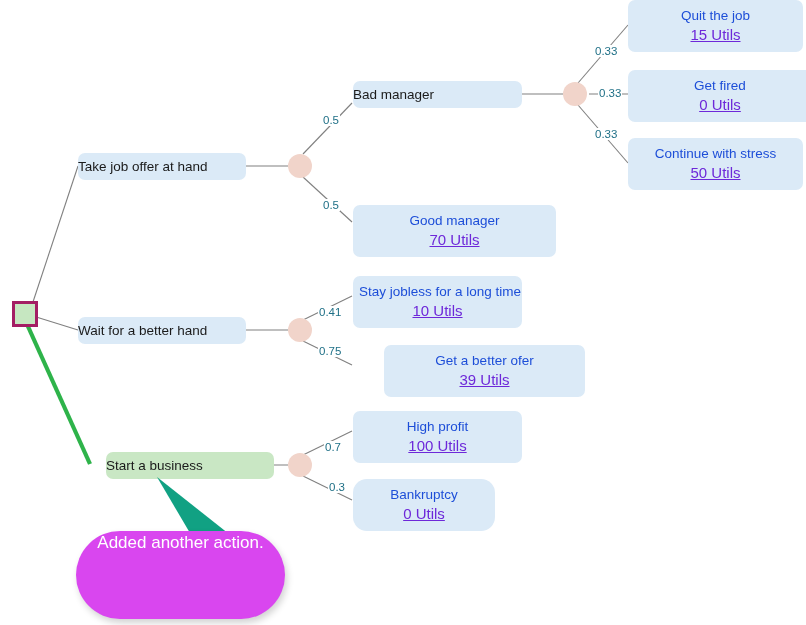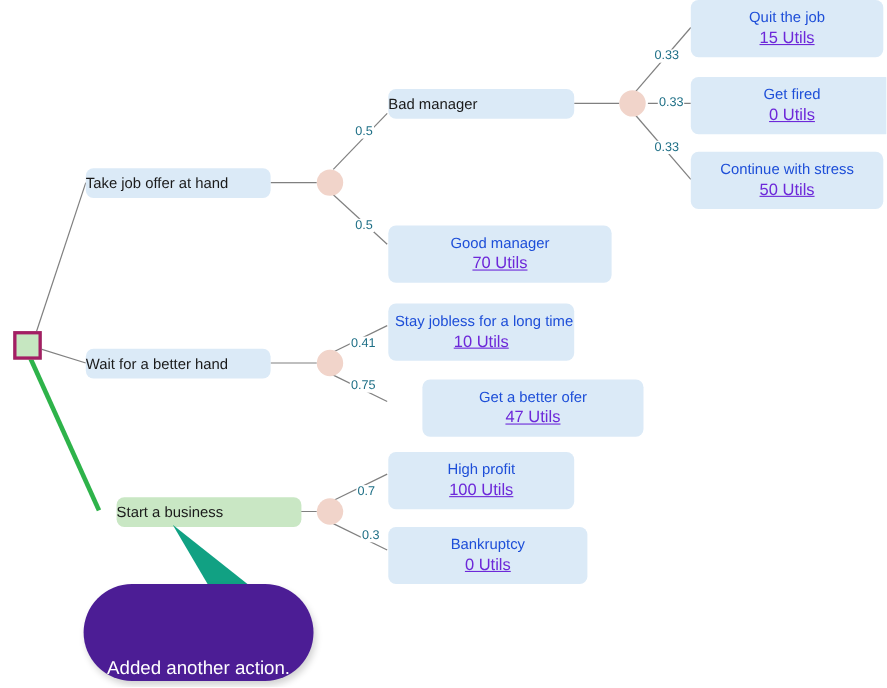--- a/index.html
+++ b/index.html
@@ -106,24 +106,24 @@
   }
 
   
   .callout {
     position: absolute;
     left: 76px;
     top: 531px;
     width: 209px;
     height: 88px;
     border-radius: 44px;
-    background: #4c1d95;
+    background: #d946ef;
     color: #ffffff;
     display: flex;
-    align-items: flex-end;
+    align-items: flex-start;
     justify-content: center;
     text-align: center;
     font-size: 17px;
     line-height: 23px;
     z-index: 9;
     box-shadow: 2px 4px 7px rgba(0,0,0,0.18);
   }
   .callout-text { padding: 0 18px; }
   .callout-tail {
     position: absolute;
@@ -212,29 +212,29 @@
     <span class="outcome-value">70 Utils</span>
   </div>
 
   <div class="outcome-node" style="left:353px; top:276px; width:169px;">
     <span class="outcome-title">Stay jobless for a long time</span>
     <span class="outcome-value">10 Utils</span>
   </div>
 
   <div class="outcome-node" style="left:366px; top:345px; width:201px;margin-left:18px;">
     <span class="outcome-title">Get a better ofer</span>
-    <span class="outcome-value">47 Utils</span>
+    <span class="outcome-value">39 Utils</span>
   </div>
 
   <div class="outcome-node" style="left:353px; top:411px; width:169px;">
     <span class="outcome-title">High profit</span>
     <span class="outcome-value">100 Utils</span>
   </div>
 
-  <div class="outcome-node" style="left:353px; top:479px; width:181px;">
+  <div class="outcome-node" style="left:353px; top:479px; width:142px;border-radius:14px;">
     <span class="outcome-title">Bankruptcy</span>
     <span class="outcome-value">0 Utils</span>
   </div>
 
   <div class="prob-label" style="left:594px; top:45px;">0.33</div>
 
   <div class="prob-label" style="left:598px; top:87px;">0.33</div>
 
   <div class="prob-label" style="left:594px; top:128px;">0.33</div>
 

